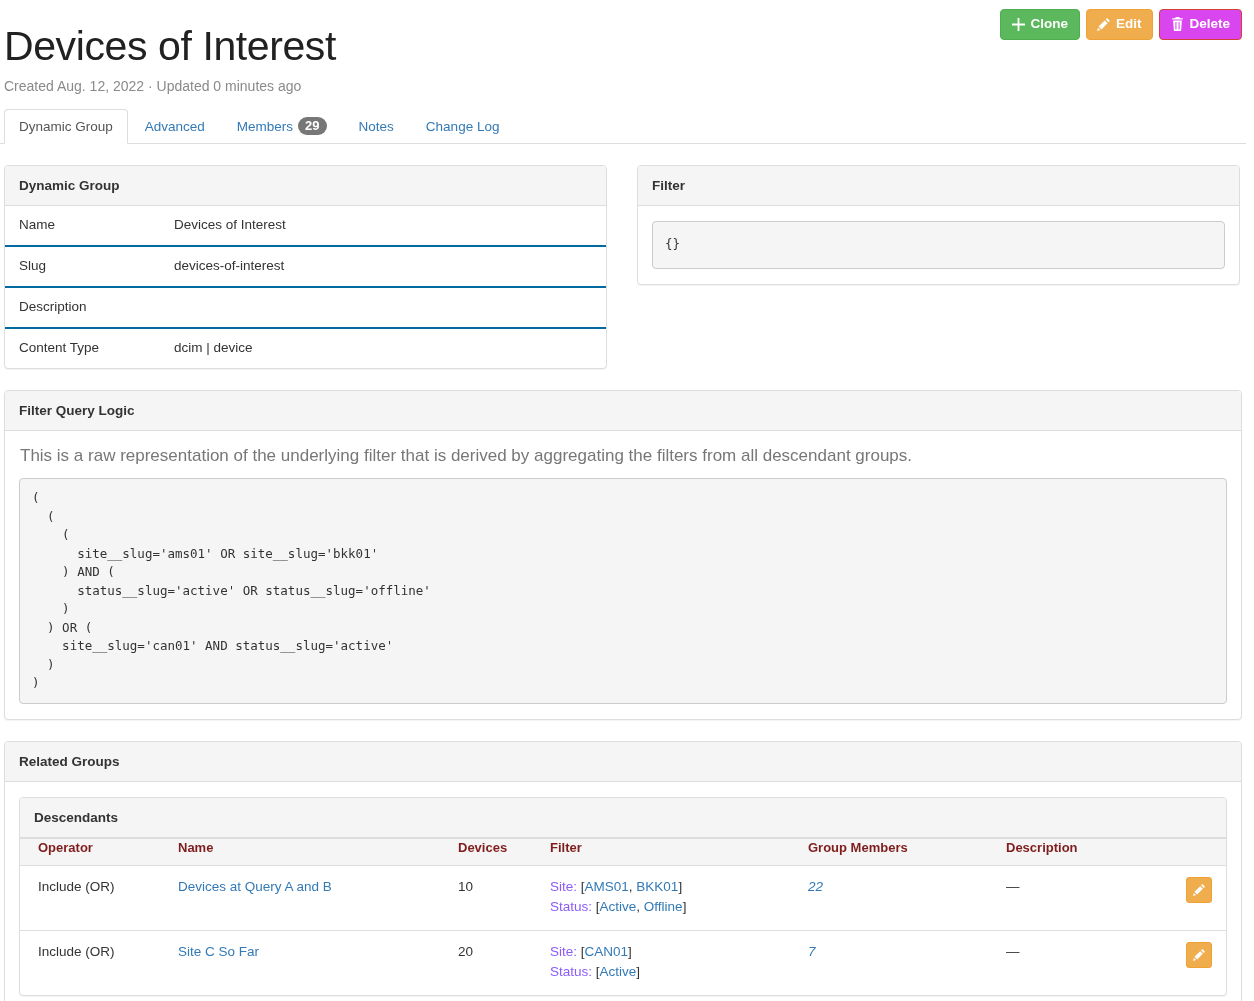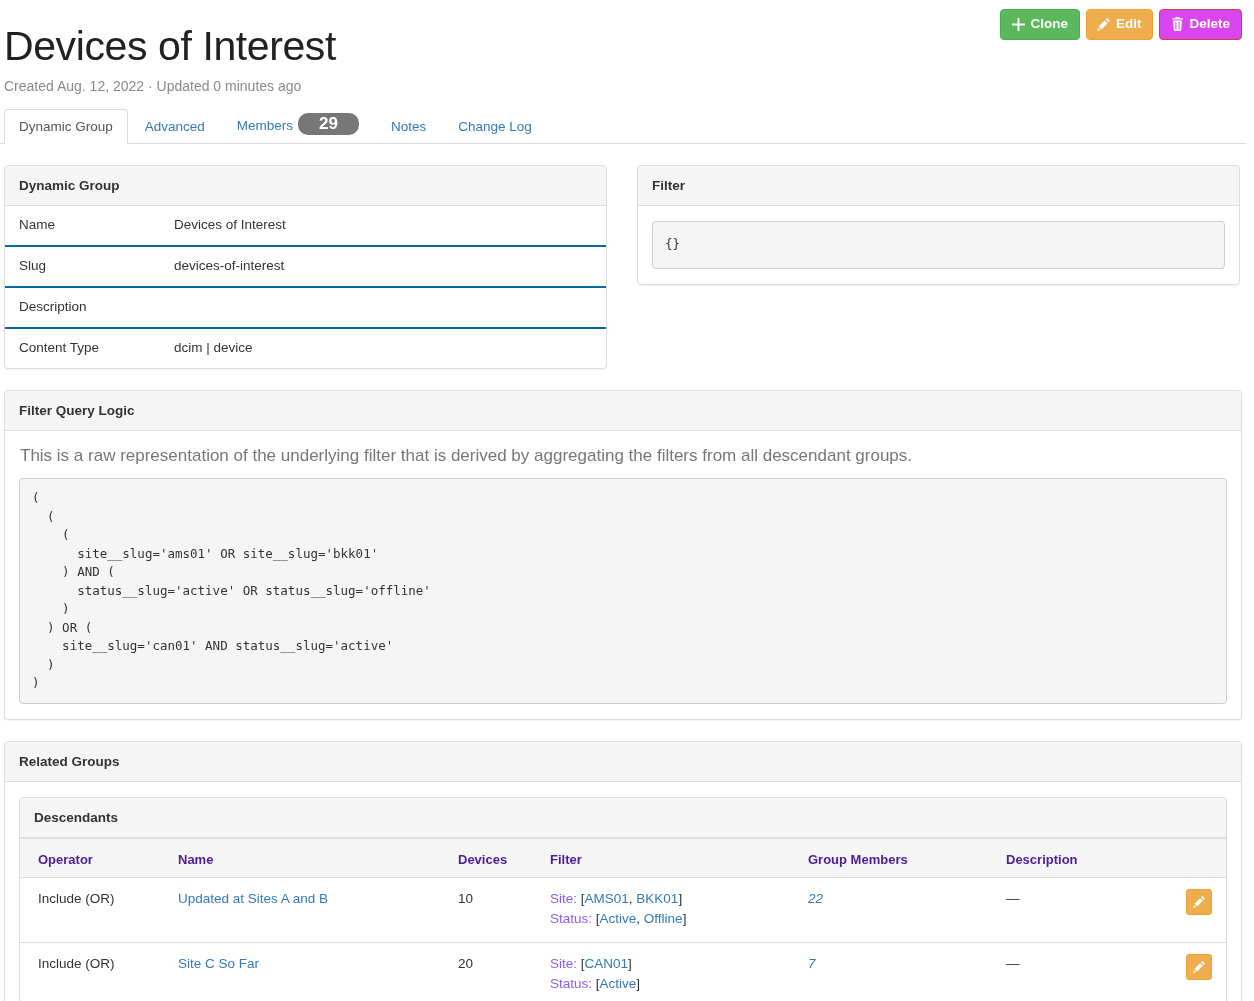--- a/index.html
+++ b/index.html
@@ -80,25 +80,25 @@
   .tabs li.active a {
     color: #555555;
     background: #ffffff;
     border: 1px solid #dddddd;
     border-bottom-color: #ffffff;
     cursor: default;
   }
   .badge {
     display: inline-block;
     min-width: 22px;
-    padding: 2px 21px 3px;
+    padding: 2px 7px 3px;
     margin-left: 5px;
     background: #777777;
     color: #ffffff;
-    font-size: 17px;
+    font-size: 13px;
     font-weight: 700;
     line-height: 1;
     text-align: center;
     border-radius: 10px;
     vertical-align: 1px;
   }
 
   
   .row { display: flex; gap: 30px; padding: 0 4px; }
   .col-half { width: 603px; flex: 0 0 603px; }
@@ -157,28 +157,28 @@
     padding: 0 1px;
     font-size: 17px;
     color: #777777;
     line-height: 19px;
   }
 
   
   .panel.inner { margin: 0; }
   table.data { width: 100%; border-collapse: collapse; }
   table.data thead th {
-    padding: 13px 10px 10px;
+    padding: 1px 10px 10px;
     background: #f5f5f5;
     border-bottom: 1px solid #dddddd;
     border-top: 1px solid #dddddd;
     font-size: 13px;
     font-weight: 700;
     text-align: left;
-    color: #4c1d95;
+    color: #7f1d1d;
     white-space: nowrap;
   }
   table.data tbody td {
     padding: 11px 10px 13px;
     border-bottom: 1px solid #dddddd;
     font-size: 13.5px;
     vertical-align: top;
     line-height: 20px;
     color: #333333;
   }
@@ -338,21 +338,21 @@
                 <th class="c-members">Group Members</th>
                 <th class="c-desc">Description</th>
                 <th class="c-act"></th>
               </tr>
             </thead>
             <tbody>
 
               <tr>
                 <td class="c-op">Include (OR)</td>
                 <td class="c-name">
-                  <a href="#">Updated at Sites A and B</a>
+                  <a href="#">Devices at Query A and B</a>
                 </td>
                 <td class="c-weight">10</td>
                 <td class="c-filter">
                   <span class="filter-line">
                     <span class="lbl">Site:</span>
                     <span>[<a href="#">AMS01</a>, <a href="#">BKK01</a>]</span>
                   </span>
                   <span class="filter-line">
                     <span class="lbl">Status:</span>
                     <span>[<a href="#">Active</a>, <a href="#">Offline</a>]</span>

